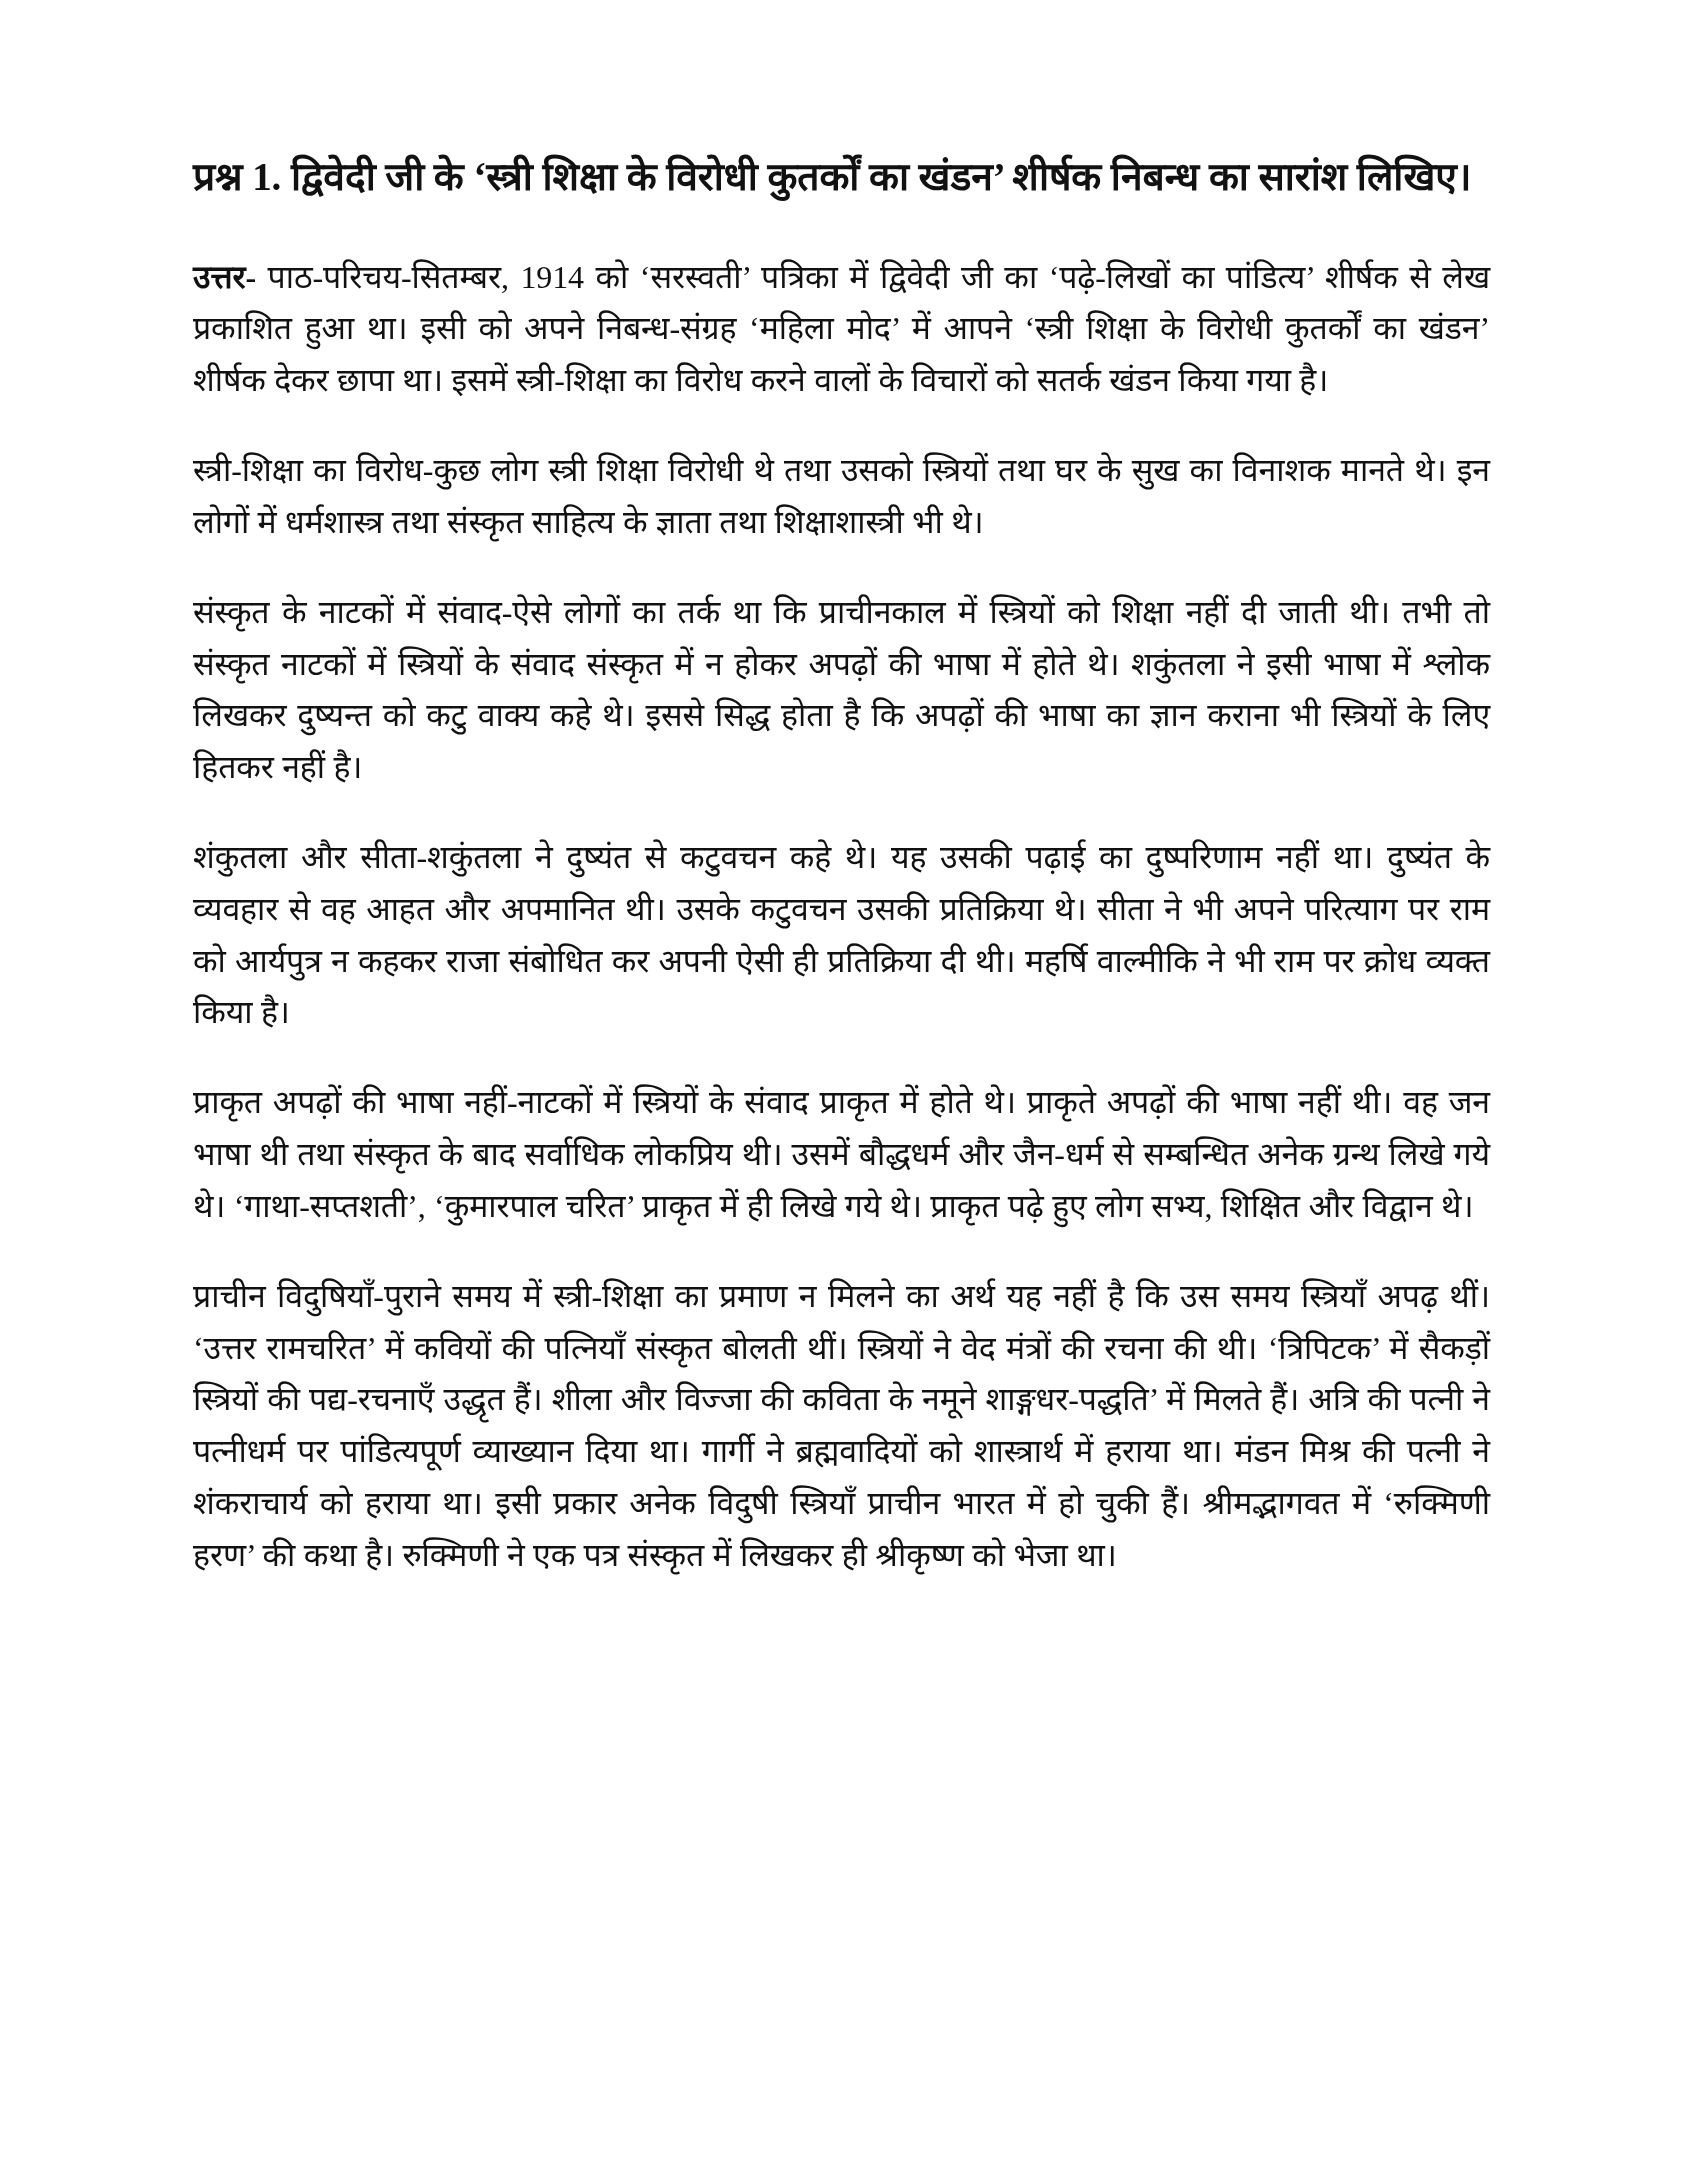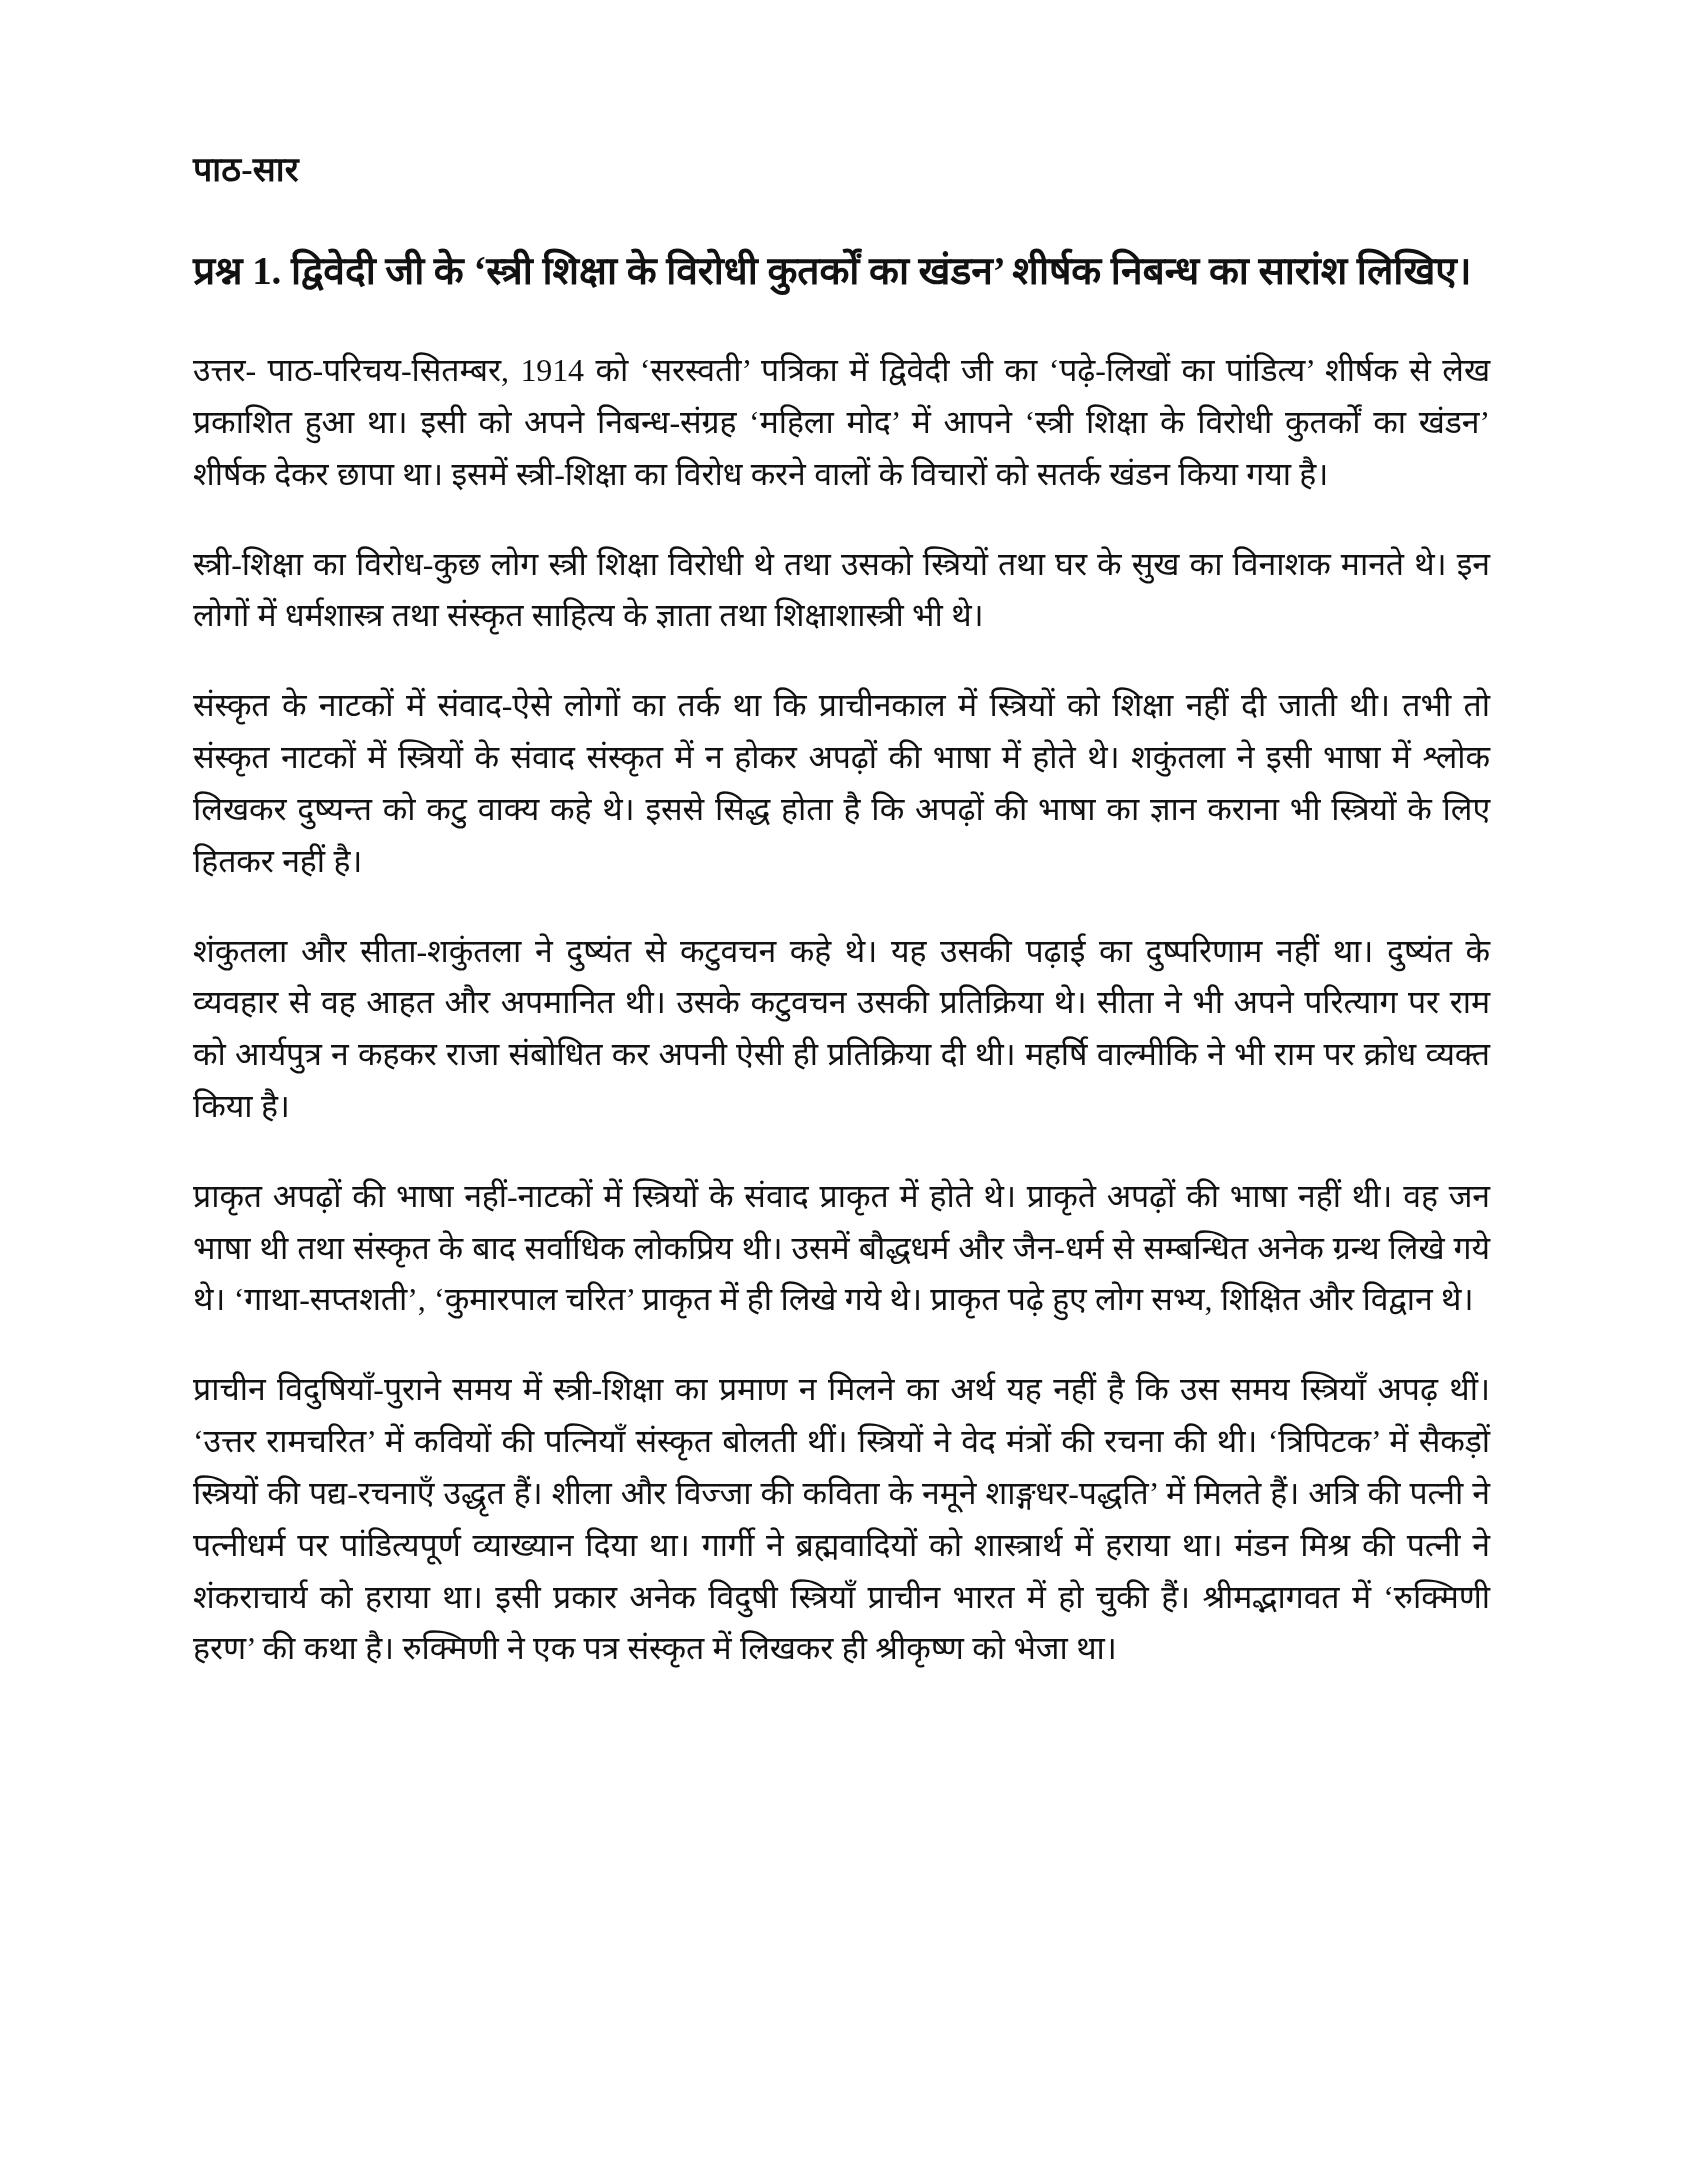--- a/index.html
+++ b/index.html
@@ -46,30 +46,29 @@
     margin: 0 0 38px 0;
     text-align: justify;
     text-justify: inter-word;
     letter-spacing: -0.1px;
     word-spacing: 0.5px;
   }
   .para:last-child {
     margin-bottom: 0;
   }
   .lead {
-    font-weight: normal;
+    font-weight: bold;
   }
 </style>
 </head>
 <body>
 
 <div class="page">
   <div class="content">
 
-    <h1 class="section-heading">पाठ-सार</h1>
 
     <p class="question">प्रश्न 1. द्विवेदी जी के ‘स्त्री शिक्षा के विरोधी कुतर्कों का खंडन’ शीर्षक निबन्ध का सारांश लिखिए।</p>
 
     <p class="para"><span class="lead">उत्तर-</span><span> पाठ-परिचय-सितम्बर, 1914 को ‘सरस्वती’ पत्रिका में द्विवेदी जी का ‘पढ़े-लिखों का पांडित्य’ शीर्षक से लेख प्रकाशित हुआ था। इसी को अपने निबन्ध-संग्रह ‘महिला मोद’ में आपने ‘स्त्री शिक्षा के विरोधी कुतर्कों का खंडन’ शीर्षक देकर छापा था। इसमें स्त्री-शिक्षा का विरोध करने वालों के विचारों को सतर्क खंडन किया गया है।</span></p>
 
     <p class="para">स्त्री-शिक्षा का विरोध-कुछ लोग स्त्री शिक्षा विरोधी थे तथा उसको स्त्रियों तथा घर के सुख का विनाशक मानते थे। इन लोगों में धर्मशास्त्र तथा संस्कृत साहित्य के ज्ञाता तथा शिक्षाशास्त्री भी थे।</p>
 
     <p class="para">संस्कृत के नाटकों में संवाद-ऐसे लोगों का तर्क था कि प्राचीनकाल में स्त्रियों को शिक्षा नहीं दी जाती थी। तभी तो संस्कृत नाटकों में स्त्रियों के संवाद संस्कृत में न होकर अपढ़ों की भाषा में होते थे। शकुंतला ने इसी भाषा में श्लोक लिखकर दुष्यन्त को कटु वाक्य कहे थे। इससे सिद्ध होता है कि अपढ़ों की भाषा का ज्ञान कराना भी स्त्रियों के लिए हितकर नहीं है।</p>
 
     <p class="para">शंकुतला और सीता-शकुंतला ने दुष्यंत से कटुवचन कहे थे। यह उसकी पढ़ाई का दुष्परिणाम नहीं था। दुष्यंत के व्यवहार से वह आहत और अपमानित थी। उसके कटुवचन उसकी प्रतिक्रिया थे। सीता ने भी अपने परित्याग पर राम को आर्यपुत्र न कहकर राजा संबोधित कर अपनी ऐसी ही प्रतिक्रिया दी थी। महर्षि वाल्मीकि ने भी राम पर क्रोध व्यक्त किया है।</p>

